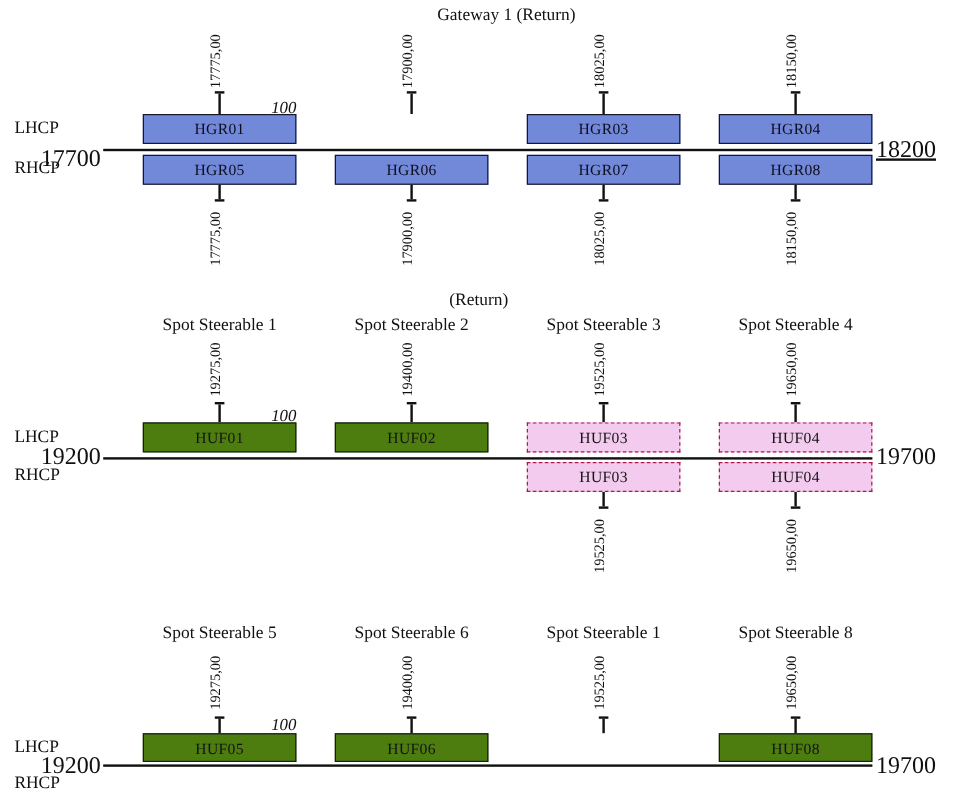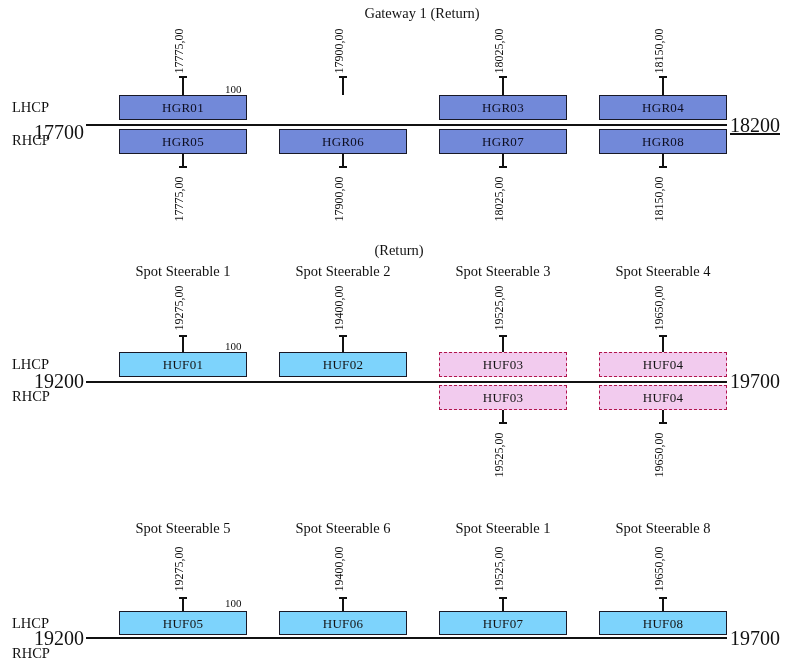--- a/index.html
+++ b/index.html
@@ -10,27 +10,27 @@
   .title{position:absolute;text-align:center;font-size:14.5px;line-height:1;}
   .hdr{position:absolute;width:160px;text-align:center;font-size:14.5px;line-height:1;}
   .vlabel{position:absolute;width:60px;height:14px;line-height:14px;font-size:12px;
           text-align:center;white-space:nowrap;transform:rotate(-90deg);}
   .cap{position:absolute;width:8px;height:1.5px;background:#111;}
   .stem{position:absolute;width:1.5px;background:#111;}
   .chbox{position:absolute;width:128px;height:25px;box-sizing:border-box;
          border:1.5px solid #181826;display:flex;align-items:center;justify-content:center;
          font-size:13px;font-weight:normal;letter-spacing:.3px;line-height:1;}
   .blue{background:#7289d9;color:#0d0d20;}
-  .pink{background:#7dd3fc;color:#141414;}
+  .pink{background:#4d7c0f;color:#141414;}
   .dash{background:#f2cbee;border:1.5px dashed #b0154d;color:#141414;}
   .axis{position:absolute;left:86px;width:641px;height:1.5px;background:#111;}
   .pol{position:absolute;left:12px;font-size:14.5px;line-height:1;}
   .fstart{position:absolute;left:14px;width:70px;text-align:right;font-size:20px;line-height:1;}
   .fend{position:absolute;left:730px;font-size:20px;line-height:1;}
-  .bw{position:absolute;left:225px;width:22px;font-size:11px;line-height:1;}
+  .bw{position:absolute;left:225px;width:22px;text-align:right;font-size:14px;line-height:1;font-style:italic;}
 </style>
 </head>
 <body>
 
 <div id="canvas">
 
   <div class="title" style="left:292px;top:6px;width:260px;">Gateway 1 (Return)</div>
 
   <div class="vlabel" style="left:149px;top:44px;">17775,00</div>
   <div class="cap" style="left:179px;top:76px;"></div>
@@ -127,21 +127,20 @@
   <div class="chbox pink" style="left:119px;top:611px;height:24px;">HUF05</div>
 
   <div class="vlabel" style="left:309px;top:562px;">19400,00</div>
   <div class="cap" style="left:339px;top:597px;"></div>
   <div class="stem" style="left:342px;top:599px;height:12px;"></div>
   <div class="chbox pink" style="left:279px;top:611px;height:24px;">HUF06</div>
 
   <div class="vlabel" style="left:469px;top:562px;">19525,00</div>
   <div class="cap" style="left:499px;top:597px;"></div>
   <div class="stem" style="left:502px;top:599px;height:12px;"></div>
-  <div class="chbox pink" style="left:439px;top:611px;height:24px;">HUF07</div>
 
   <div class="vlabel" style="left:629px;top:562px;">19650,00</div>
   <div class="cap" style="left:659px;top:597px;"></div>
   <div class="stem" style="left:662px;top:599px;height:12px;"></div>
   <div class="chbox pink" style="left:599px;top:611px;height:24px;">HUF08</div>
 
   <div class="bw" style="top:598px;">100</div>
   <div class="pol" style="top:616px;">LHCP</div>
   <div class="fstart" style="top:628px;">19200</div>
   <div class="pol" style="top:646px;">RHCP</div>

